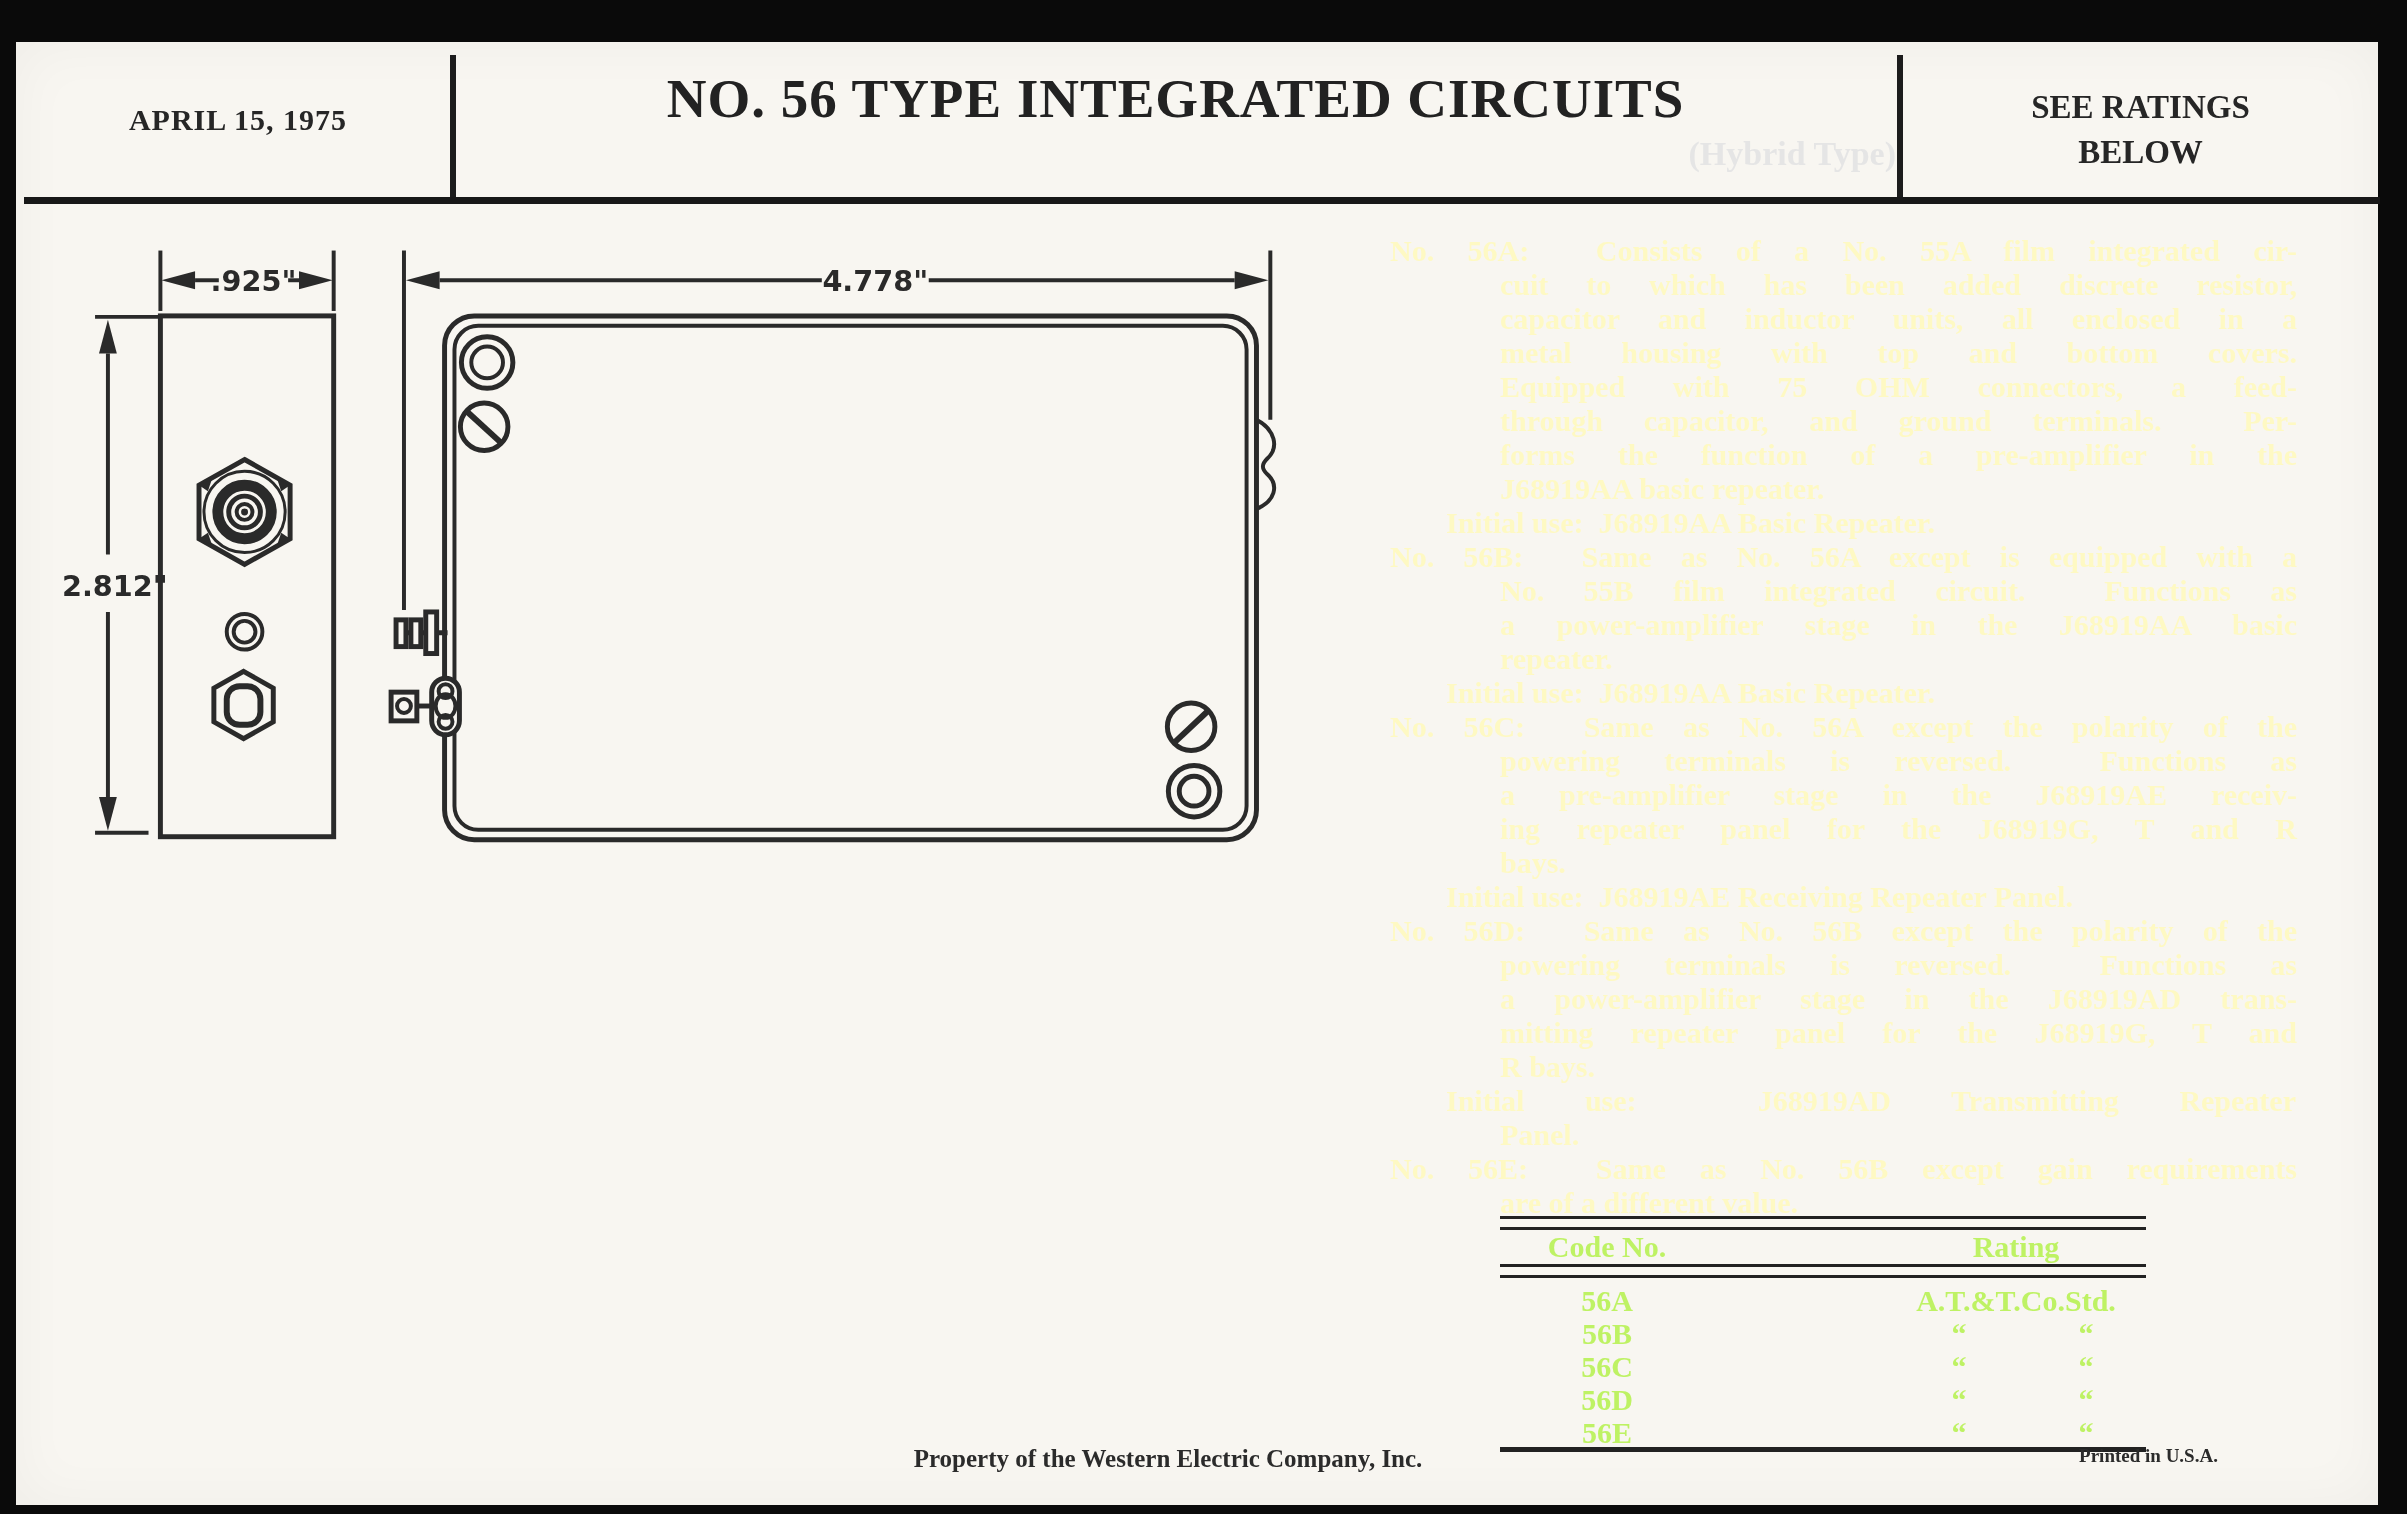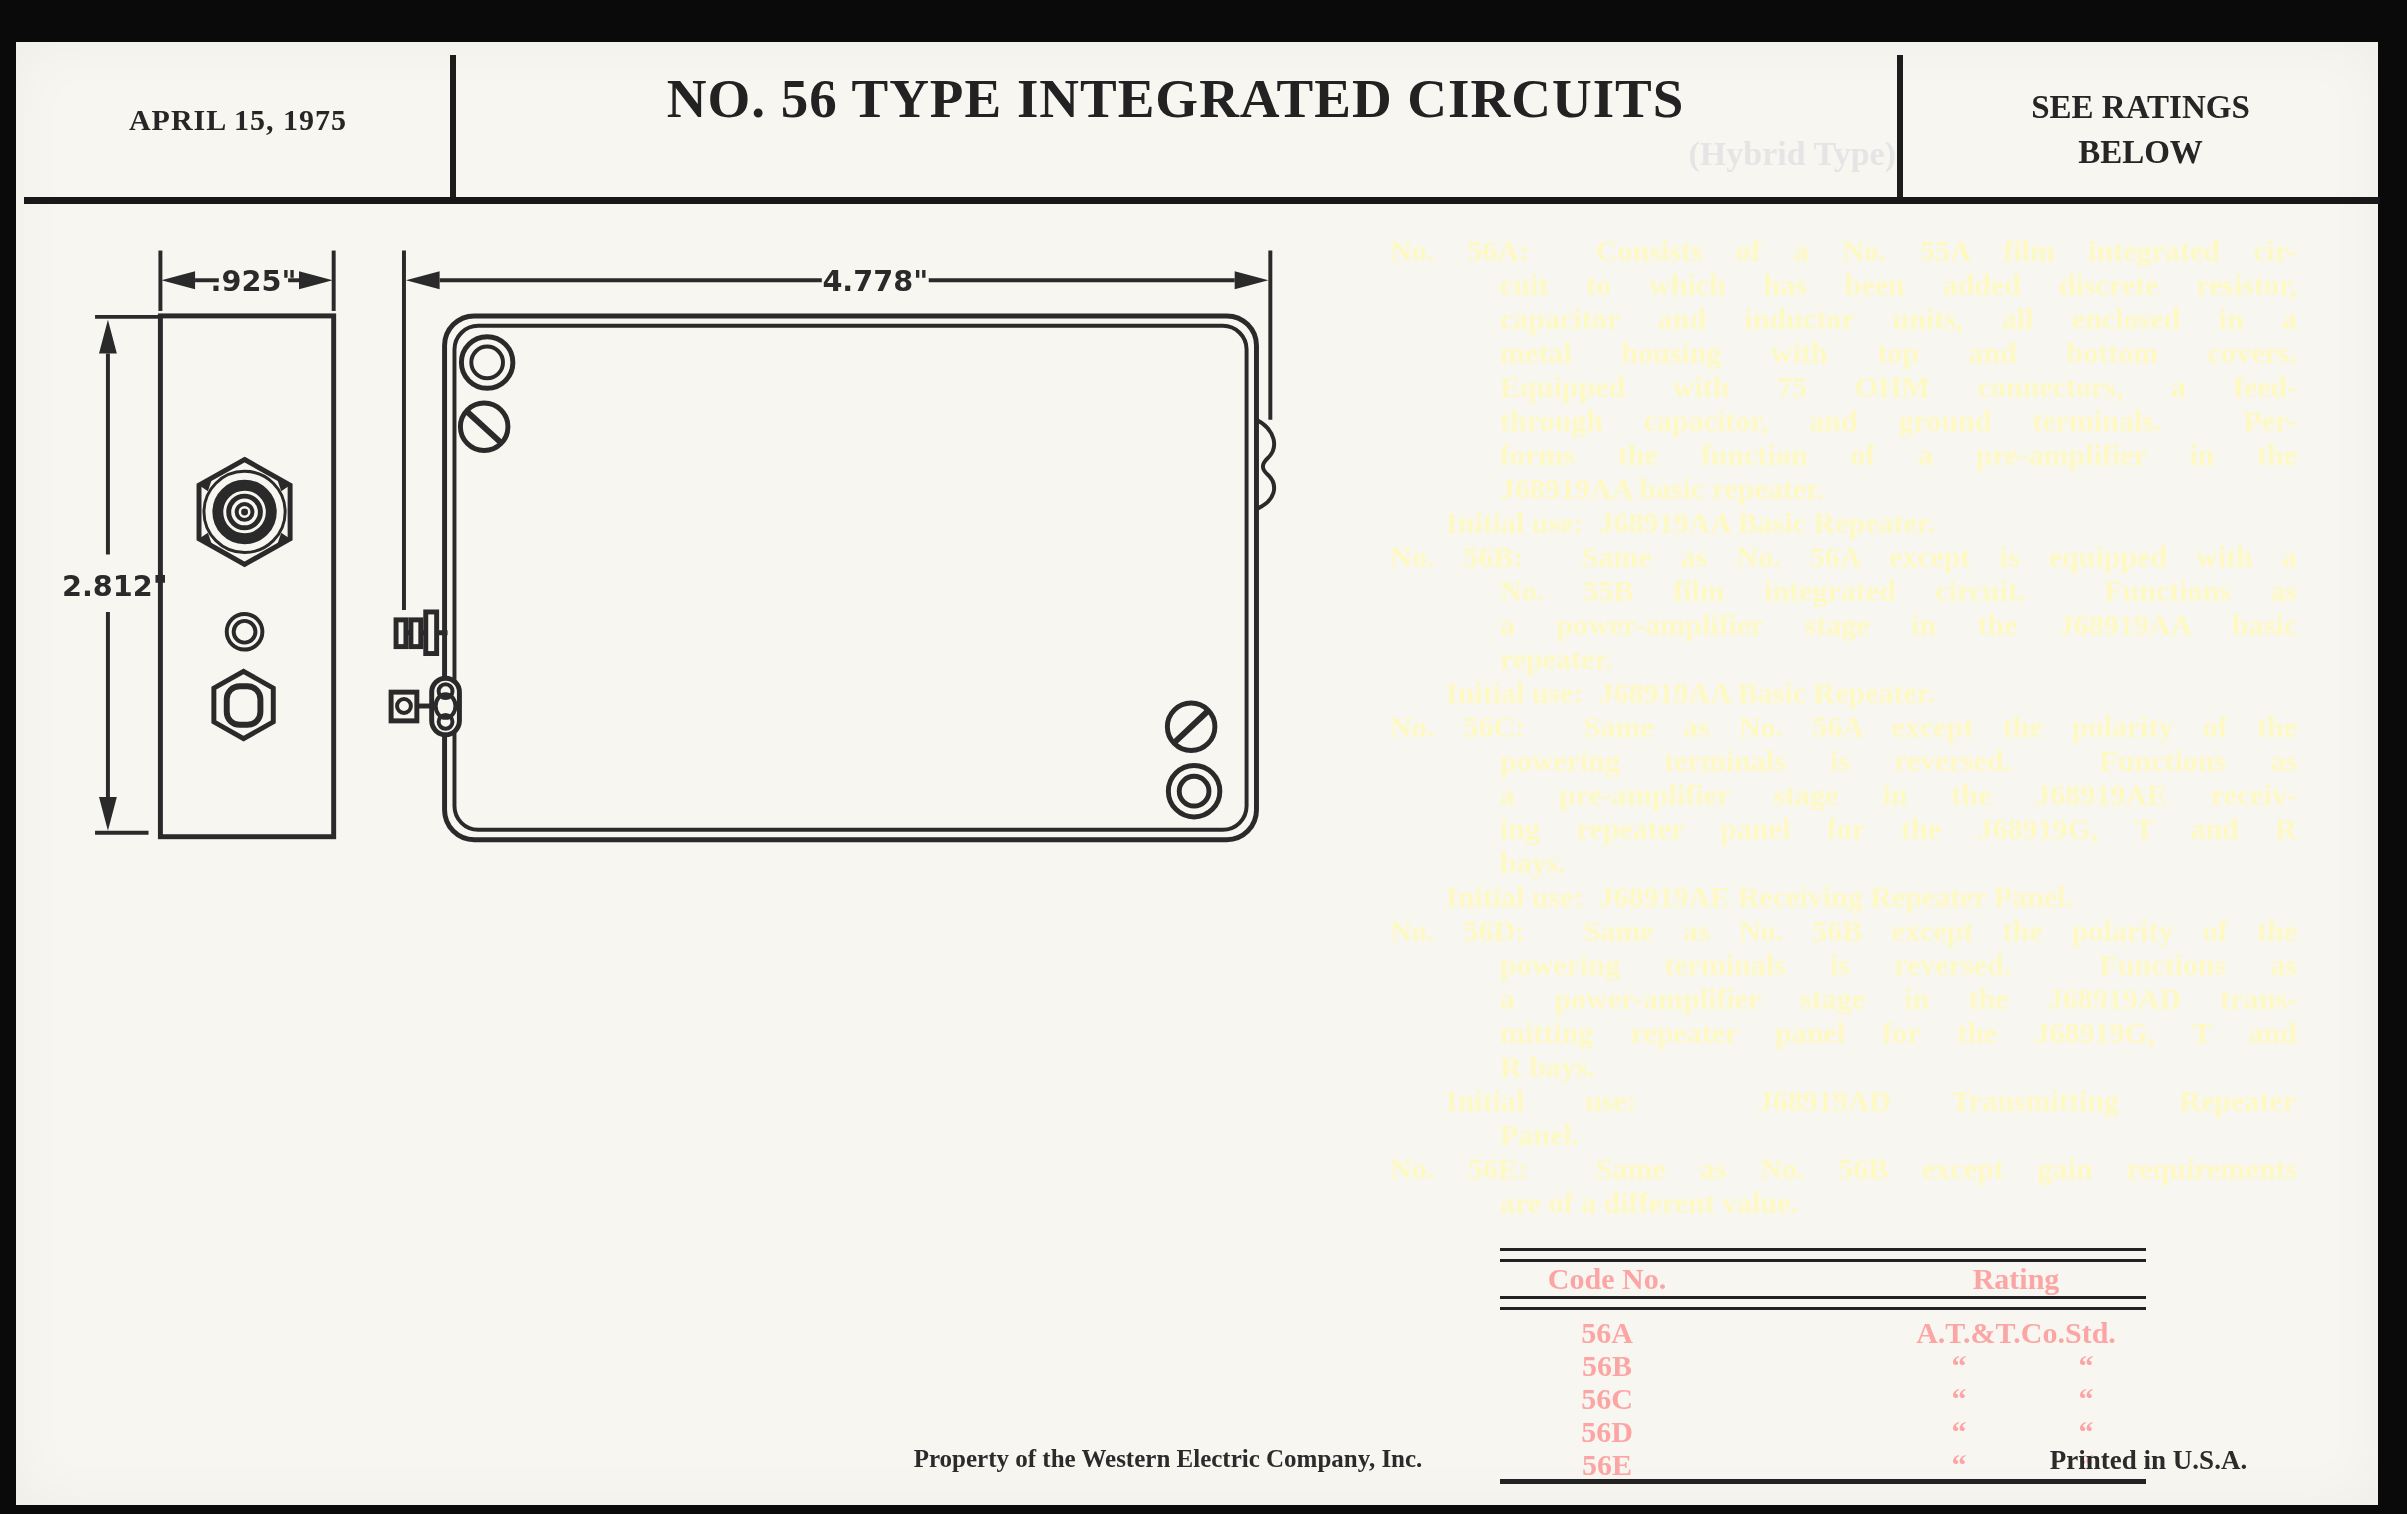--- a/index.html
+++ b/index.html
@@ -43,42 +43,42 @@
   #desc-lines{
     position:absolute;left:1390px;top:234px;width:907px;
     color:#fef9c3;
   }
   .desc-line{
     font-weight:bold;font-size:30px;line-height:34px;
     white-space:pre-wrap;
   }
   .desc-line.just{text-align:justify;text-align-last:justify;}
   
-  #spec-table{position:absolute;left:1500px;top:1216px;width:646px;color:#fca5a5;margin-top:32px;}
+  #spec-table{position:absolute;left:1500px;top:1216px;width:646px;color:#bef264;}
   .rule-double{height:8px;border-top:3px solid #222;border-bottom:3px solid #222;}
   .thead{position:relative;height:34px;font-weight:bold;font-size:30px;line-height:34px;}
   .thead .h1{position:absolute;left:0;width:214px;text-align:center;}
   .thead .h2{position:absolute;left:386px;width:260px;text-align:center;}
   #table-rows{padding-top:6px;height:163px;}
   .trow{position:relative;height:33px;font-weight:bold;font-size:30px;line-height:33px;}
   .tcode{position:absolute;left:0;width:214px;text-align:center;}
   .trating{position:absolute;left:386px;width:260px;}
   .trating.full{text-align:center;}
   .trating i{font-style:normal;position:absolute;top:0;width:40px;text-align:center;}
   .trating .d1{left:53px;}
   .trating .d2{left:180px;}
   .rule-bottom{height:0;border-top:5px solid #222;}
   
   .foot-left{
     position:absolute;left:871px;top:1445px;width:594px;text-align:center;
     font-weight:bold;font-size:25px;color:#2b2b2b;
   }
   .foot-right{
     position:absolute;left:2010px;top:1445px;width:277px;text-align:center;
-    font-weight:bold;font-size:27px;color:#2b2b2b;
+    font-weight:bold;font-size:19px;color:#2b2b2b;
   }
   
   svg.drawing{position:absolute;left:0;top:0;}
   svg.drawing text{
     font-family:"DejaVu Sans","Liberation Sans",sans-serif;
     font-weight:bold;font-size:29px;fill:#2a2a2a;
   }
 </style>
 </head>
 <body>

